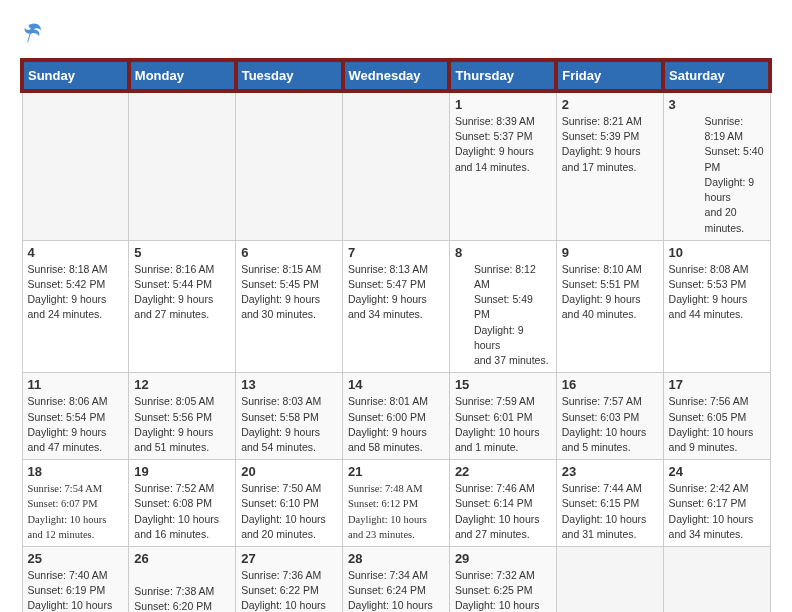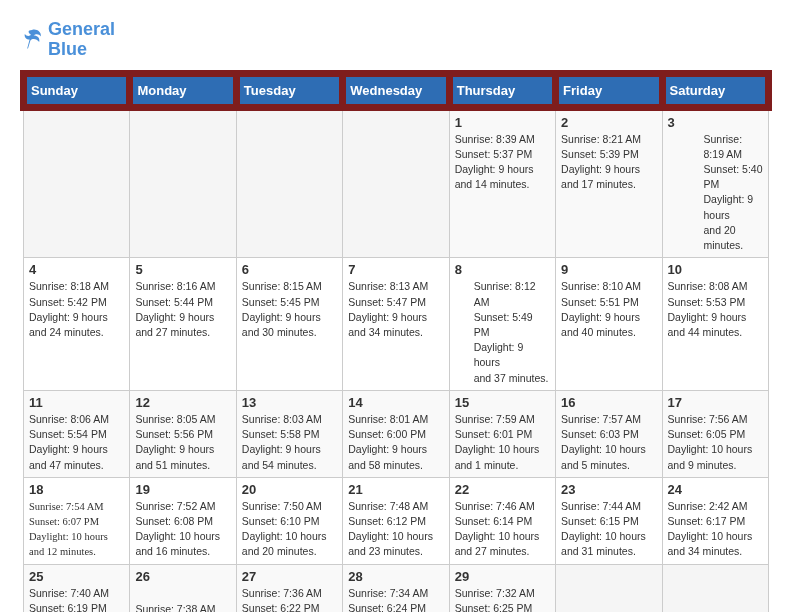--- a/index.html
+++ b/index.html
@@ -46,21 +46,21 @@
       width: 100%;
       border-collapse: collapse;
       border: 1px solid #ccc;
     }
     .calendar th {
       background: #2e6db4;
       color: #fff;
       font-size: 13px;
       padding: 6px 4px;
       text-align: left;
-      border: 7px solid #7f1d1d;
+      border: 4px solid #7f1d1d;
     }
     .calendar td {
       width: calc(100% / 7);
       vertical-align: top;
       padding: 4px 5px;
       border: 1px solid #ccc;
       font-size: 10.5px;
       min-height: 80px;
       background: #fff;
     }
@@ -82,24 +82,20 @@
   </style>
 </head>
 <body>
 
 <div class="header">
   <div class="logo">
     <div>
       <svg class="logo-bird" viewBox="0 0 30 30">
         <path d="M15 5 C20 3, 27 7, 26 13 C24 10, 20 9, 17 12 C22 12, 25 15, 24 20 C21 16, 16 15, 13 18 L10 28 L9 28 L12 17 C8 17, 5 14, 6 10 C8 13, 12 13, 14 11 C10 9, 9 5, 15 5Z" fill="#4a90d9"></path>
       </svg>
-    </div>
-    <div class="logo-text">
-      <div><span>General</span></div>
-      <div><span style="color:#4a90d9">Blue</span></div>
     </div>
   </div>
   <div class="title-block">
     <div class="month-title"></div>
     <div class="location"></div>
   </div>
 </div>
 
 <table class="calendar">
   <thead>
@@ -260,21 +256,21 @@
         </td>
         <td>
           <span class="day-num">20</span>
           <div class="day-info" style="white-space: pre-line;">Sunrise: 7:50 AM
 Sunset: 6:10 PM
 Daylight: 10 hours
 and 20 minutes.</div>
         </td>
         <td>
           <span class="day-num">21</span>
-          <div class="day-info" style="white-space: pre-line;">Sunrise: 7:48 AM
+          <div class="day-info" style="white-space: pre-line; font-family: Liberation Serif, serif;">Sunrise: 7:48 AM
 Sunset: 6:12 PM
 Daylight: 10 hours
 and 23 minutes.</div>
         </td>
         <td>
           <span class="day-num">22</span>
           <div class="day-info" style="white-space: pre-line;">Sunrise: 7:46 AM
 Sunset: 6:14 PM
 Daylight: 10 hours
 and 27 minutes.</div>

